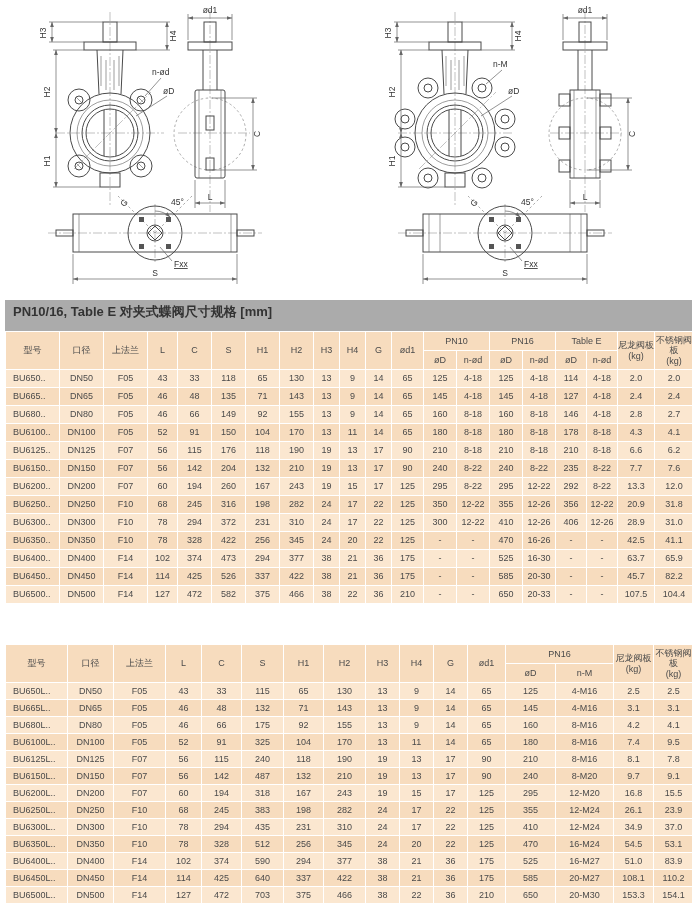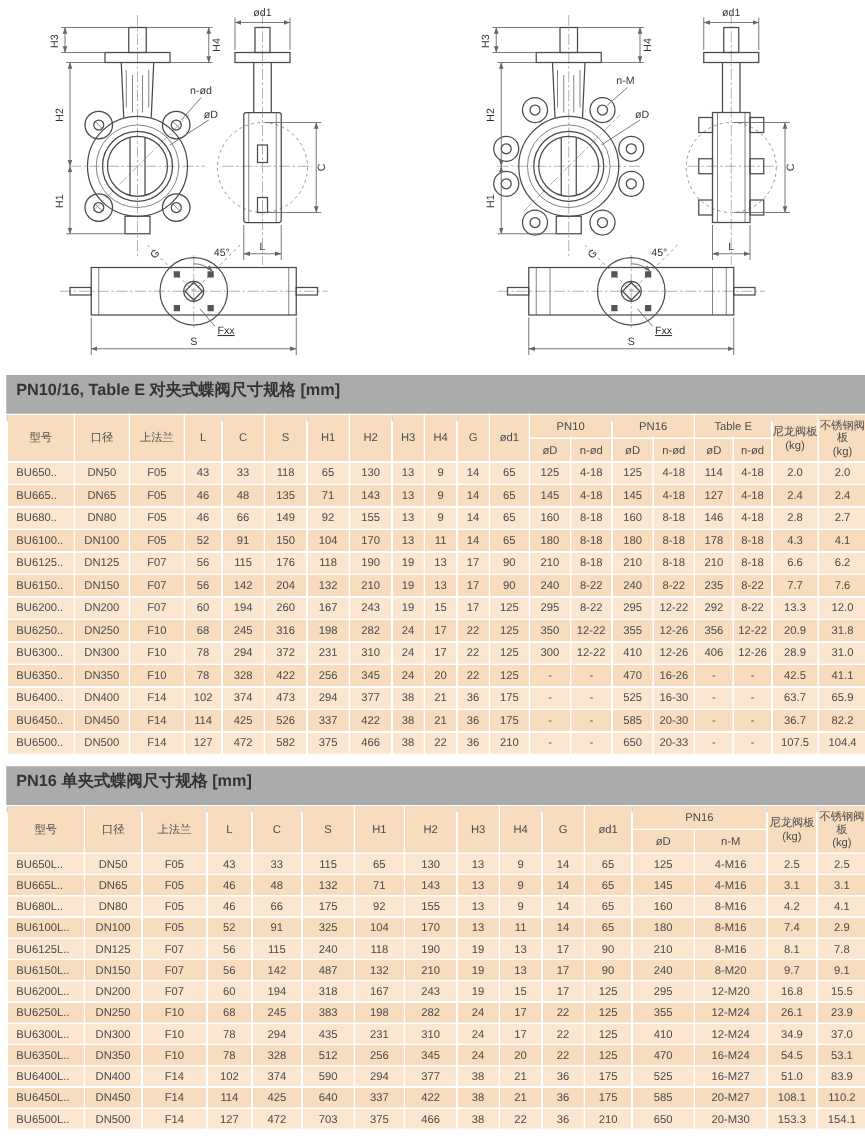--- a/index.html
+++ b/index.html
@@ -612,21 +612,21 @@
             <td>38</td>
             <td>21</td>
             <td>36</td>
             <td>175</td>
             <td>-</td>
             <td>-</td>
             <td>585</td>
             <td>20-30</td>
             <td>-</td>
             <td>-</td>
-            <td>36.7</td>
+            <td>45.7</td>
             <td>82.2</td>
           </tr>
           <tr>
             <td>BU6500..</td>
             <td>DN500</td>
             <td>F14</td>
             <td>127</td>
             <td>472</td>
             <td>582</td>
             <td>375</td>
@@ -641,23 +641,20 @@
             <td>20-33</td>
             <td>-</td>
             <td>-</td>
             <td>107.5</td>
             <td>104.4</td>
           </tr>
         </tbody>
     </table>
   </div>
 
-  <div class="section-bar bar2">
-    <span>PN16 单夹式蝶阀尺寸规格 [mm]</span>
-  </div>
 
   <div class="tbl-wrap tw2">
     <table class="t2">
       <colgroup>
         <col style="width:62px">
           <col style="width:46px">
           <col style="width:52px">
         <col style="width:36px">
           <col style="width:40px">
           <col style="width:42px">
@@ -761,21 +758,21 @@
             <td>325</td>
             <td>104</td>
             <td>170</td>
             <td>13</td>
             <td>11</td>
             <td>14</td>
             <td>65</td>
             <td>180</td>
             <td>8-M16</td>
             <td>7.4</td>
-            <td>2.9</td>
+            <td>9.5</td>
           </tr>
           <tr>
             <td>BU6125L..</td>
             <td>DN125</td>
             <td>F07</td>
             <td>56</td>
             <td>115</td>
             <td>240</td>
             <td>118</td>
             <td>190</td>

